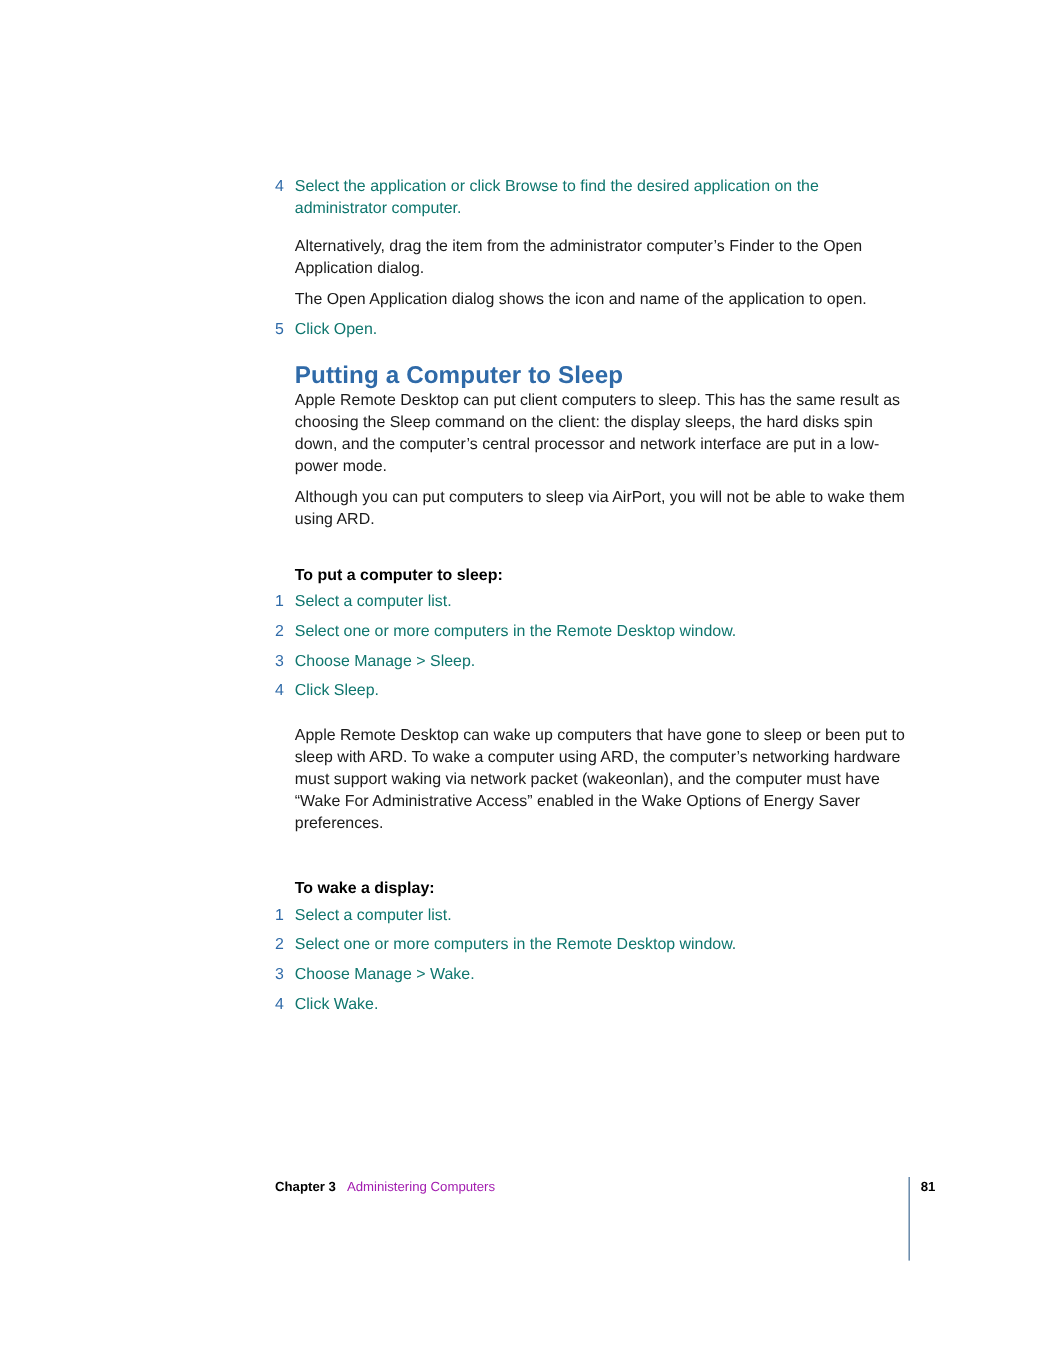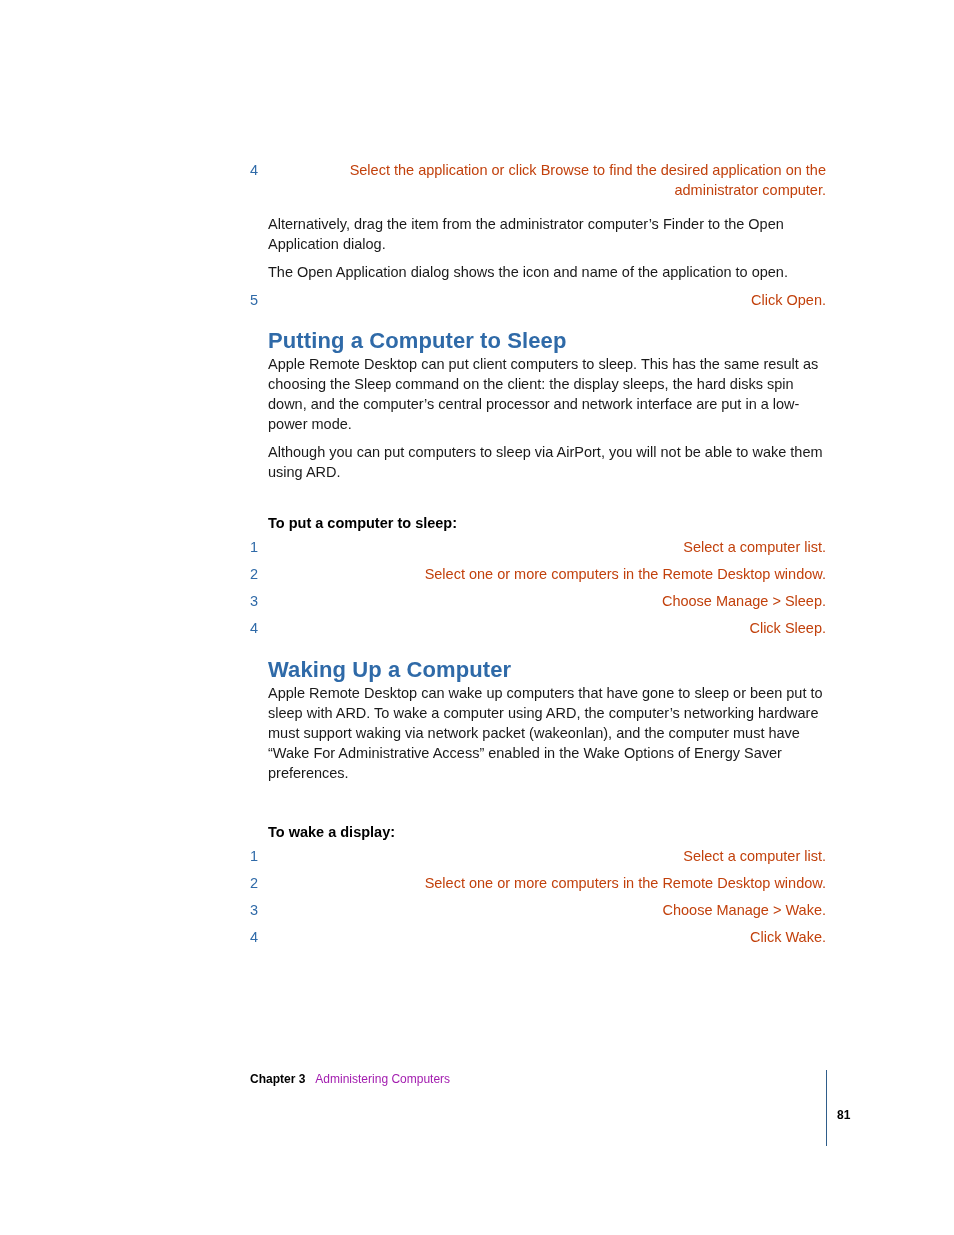--- a/index.html
+++ b/index.html
@@ -44,22 +44,21 @@
     width: 18px;
     color: #2f6aa8;
     font-size: 14.5px;
     line-height: 20px;
     font-weight: 400;
   }
   .step-text {
     flex: 1 1 auto;
     font-size: 14.5px;
     line-height: 20px;
-    color: #c2410c;
-    text-align: right;
+    color: #0f766e;
   }
 
   
   .para {
     margin: 0 0 0 18px;
     font-size: 14.5px;
     line-height: 20px;
     color: #1a1a1a;
   }
 
@@ -114,21 +113,21 @@
     position: absolute;
     left: 826px;
     top: 1070px;
     width: 1px;
     height: 76px;
     background: #2f5d8a;
   }
   .footer-page {
     position: absolute;
     left: 837px;
-    top: 1106px;
+    top: 1070px;
     font-size: 12px;
     line-height: 18px;
     font-weight: 700;
     color: #000000;
   }
 </style>
 </head>
 <body>
 
 <div class="page">
@@ -183,21 +182,20 @@
         <div class="step-text">Choose Manage &gt; Sleep.</div>
       </div>
       <div class="step">
         <div class="step-num">4</div>
         <div class="step-text">Click Sleep.</div>
       </div>
     </div>
 
     <div class="gap-md"></div>
 
-    <h2 class="section-head">Waking Up a Computer</h2>
 
     <p class="para">Apple Remote Desktop can wake up computers that have gone to sleep or been put to sleep with ARD. To wake a computer using ARD, the computer’s networking hardware must support waking via network packet (wakeonlan), and the computer must have “Wake For Administrative Access” enabled in the Wake Options of Energy Saver preferences.</p>
 
     <div class="gap-sm"></div>
 
 
     <div class="gap-md"></div>
 
     <div class="sub-head">To wake a display:</div>
 

